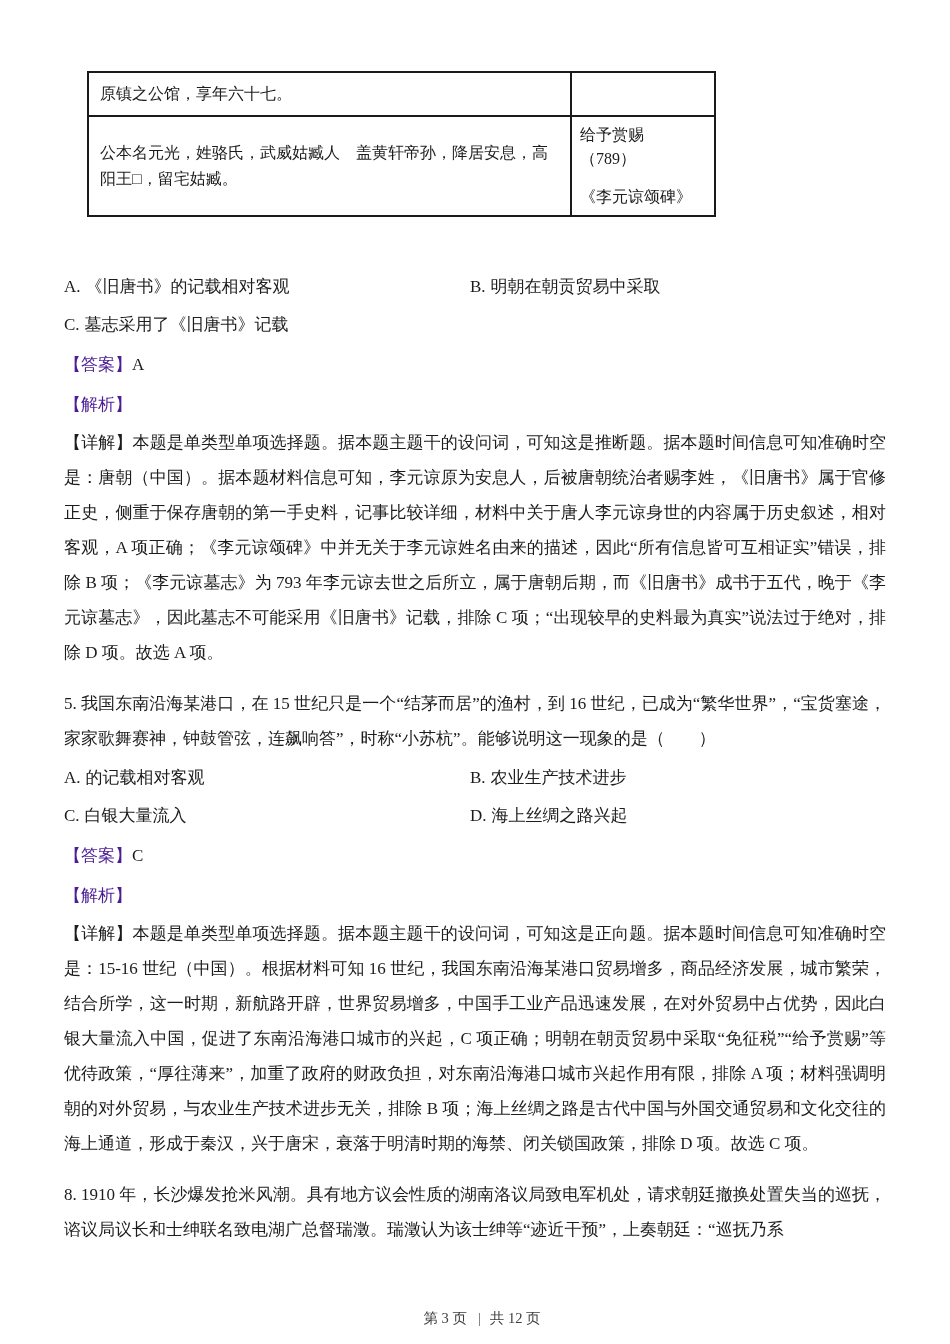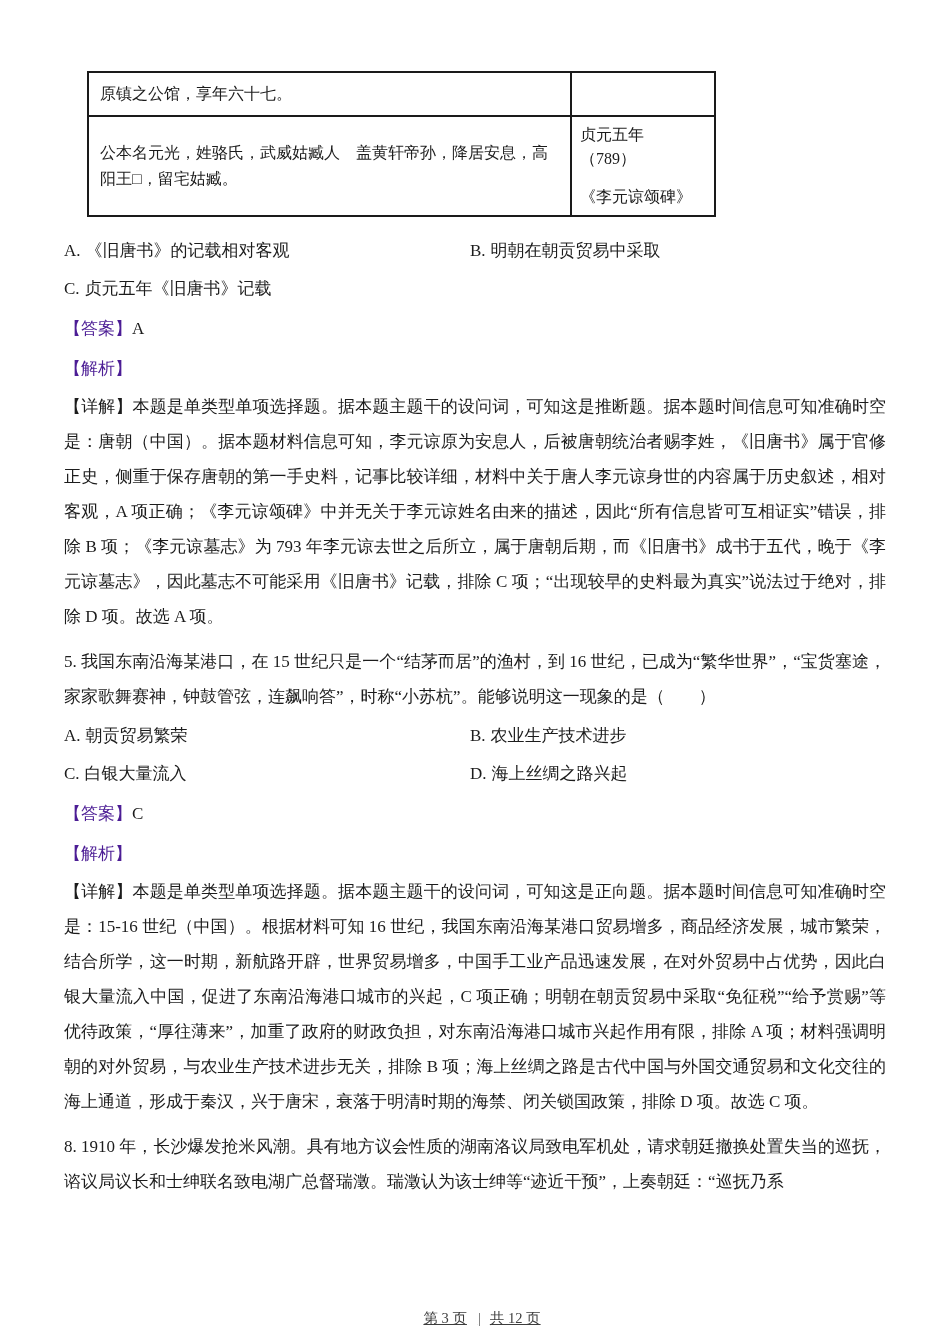--- a/index.html
+++ b/index.html
@@ -35,94 +35,93 @@
   .doc-table .r1 td { height: 44px; }
   .doc-table .r2 td { height: 90px; }
   .src-line { line-height: 24px; }
   .src-gap { height: 14px; }
   
   .para {
     margin: 3px 0 0 0;
     line-height: 35px;
     text-align: justify;
   }
-  .stem { margin-top: 10px; }
+  .stem { margin-top: 16px; }
   .opt-grid {
     display: grid;
     grid-template-columns: 406px 1fr;
     row-gap: 3px;
-    margin-top: 16px;
+    margin-top: 52px;
   }
   .opt-grid.tight { margin-top: 4px; }
   .option { line-height: 35px; white-space: nowrap; }
   .opt-label { margin-right: 5px; }
   .ans-line { margin: 5px 0 0 0; line-height: 35px; }
   .blue { color: #4c1d95; }
   
   .footer {
     position: absolute;
     left: 14px; right: 0;
     bottom: 16px;
     text-align: center;
     font-size: 14.5px;
     color: #3d3d3d;
-    text-decoration: underline;
   }
   .footer .sep { margin: 0 9px 0 11px; color: #5a5a5a; }
 </style>
 </head>
 <body>
 
 <div class="page">
 
   <table class="doc-table">
     <tbody>
         <tr class="r1">
       <td class="c-left">原镇之公馆，享年六十七。</td>
       <td class="c-right"></td>
     </tr>
     <tr class="r2">
       <td class="c-left">公本名元光，姓骆氏，武威姑臧人　盖黄轩帝孙，降居安息，高阳王□，留宅姑臧。</td>
       <td class="c-right">
-        <div class="src-line">贞元五年</div>
+        <div class="src-line">给予赏赐</div>
         <div class="src-line">（789）</div>
         <div class="src-gap"></div>
         <div class="src-line">《李元谅颂碑》</div>
       </td>
     </tr>
   </tbody>
     </table>
 
   <div class="opt-grid">
     <div class="option">
       <span class="opt-label">A.</span><span>《旧唐书》的记载相对客观</span>
     </div>
     <div class="option">
       <span class="opt-label">B.</span><span>明朝在朝贡贸易中采取</span>
     </div>
     <div class="option">
-      <span class="opt-label">C.</span><span>贞元五年《旧唐书》记载</span>
+      <span class="opt-label">C.</span><span>墓志采用了《旧唐书》记载</span>
     </div>
   </div>
 
   <p class="ans-line">
     <span class="blue">【答案】</span><span>A</span>
   </p>
   <p class="ans-line">
     <span class="blue">【解析】</span>
   </p>
   <p class="para">
     <span>【详解】</span><span>本题是单类型单项选择题。据本题主题干的设问词，可知这是推断题。据本题时间信息可知准确时空是：唐朝（中国）。据本题材料信息可知，李元谅原为安息人，后被唐朝统治者赐李姓，《旧唐书》属于官修正史，侧重于保存唐朝的第一手史料，记事比较详细，材料中关于唐人李元谅身世的内容属于历史叙述，相对客观，A 项正确；《李元谅颂碑》中并无关于李元谅姓名由来的描述，因此“所有信息皆可互相证实”错误，排除 B 项；《李元谅墓志》为 793 年李元谅去世之后所立，属于唐朝后期，而《旧唐书》成书于五代，晚于《李元谅墓志》，因此墓志不可能采用《旧唐书》记载，排除 C 项；“出现较早的史料最为真实”说法过于绝对，排除 D 项。故选 A 项。</span>
   </p>
 
   <p class="para stem">5. 我国东南沿海某港口，在 15 世纪只是一个“结茅而居”的渔村，到 16 世纪，已成为“繁华世界”，“宝货塞途，家家歌舞赛神，钟鼓管弦，连飙响答”，时称“小苏杭”。能够说明这一现象的是（　　）</p>
 
   <div class="opt-grid tight">
     <div class="option">
-      <span class="opt-label">A.</span><span>朝贡贸易繁荣</span>
+      <span class="opt-label">A.</span><span>的记载相对客观</span>
     </div>
     <div class="option">
       <span class="opt-label">B.</span><span>农业生产技术进步</span>
     </div>
     <div class="option">
       <span class="opt-label">C.</span><span>白银大量流入</span>
     </div>
     <div class="option">
       <span class="opt-label">D.</span><span>海上丝绸之路兴起</span>
     </div>

